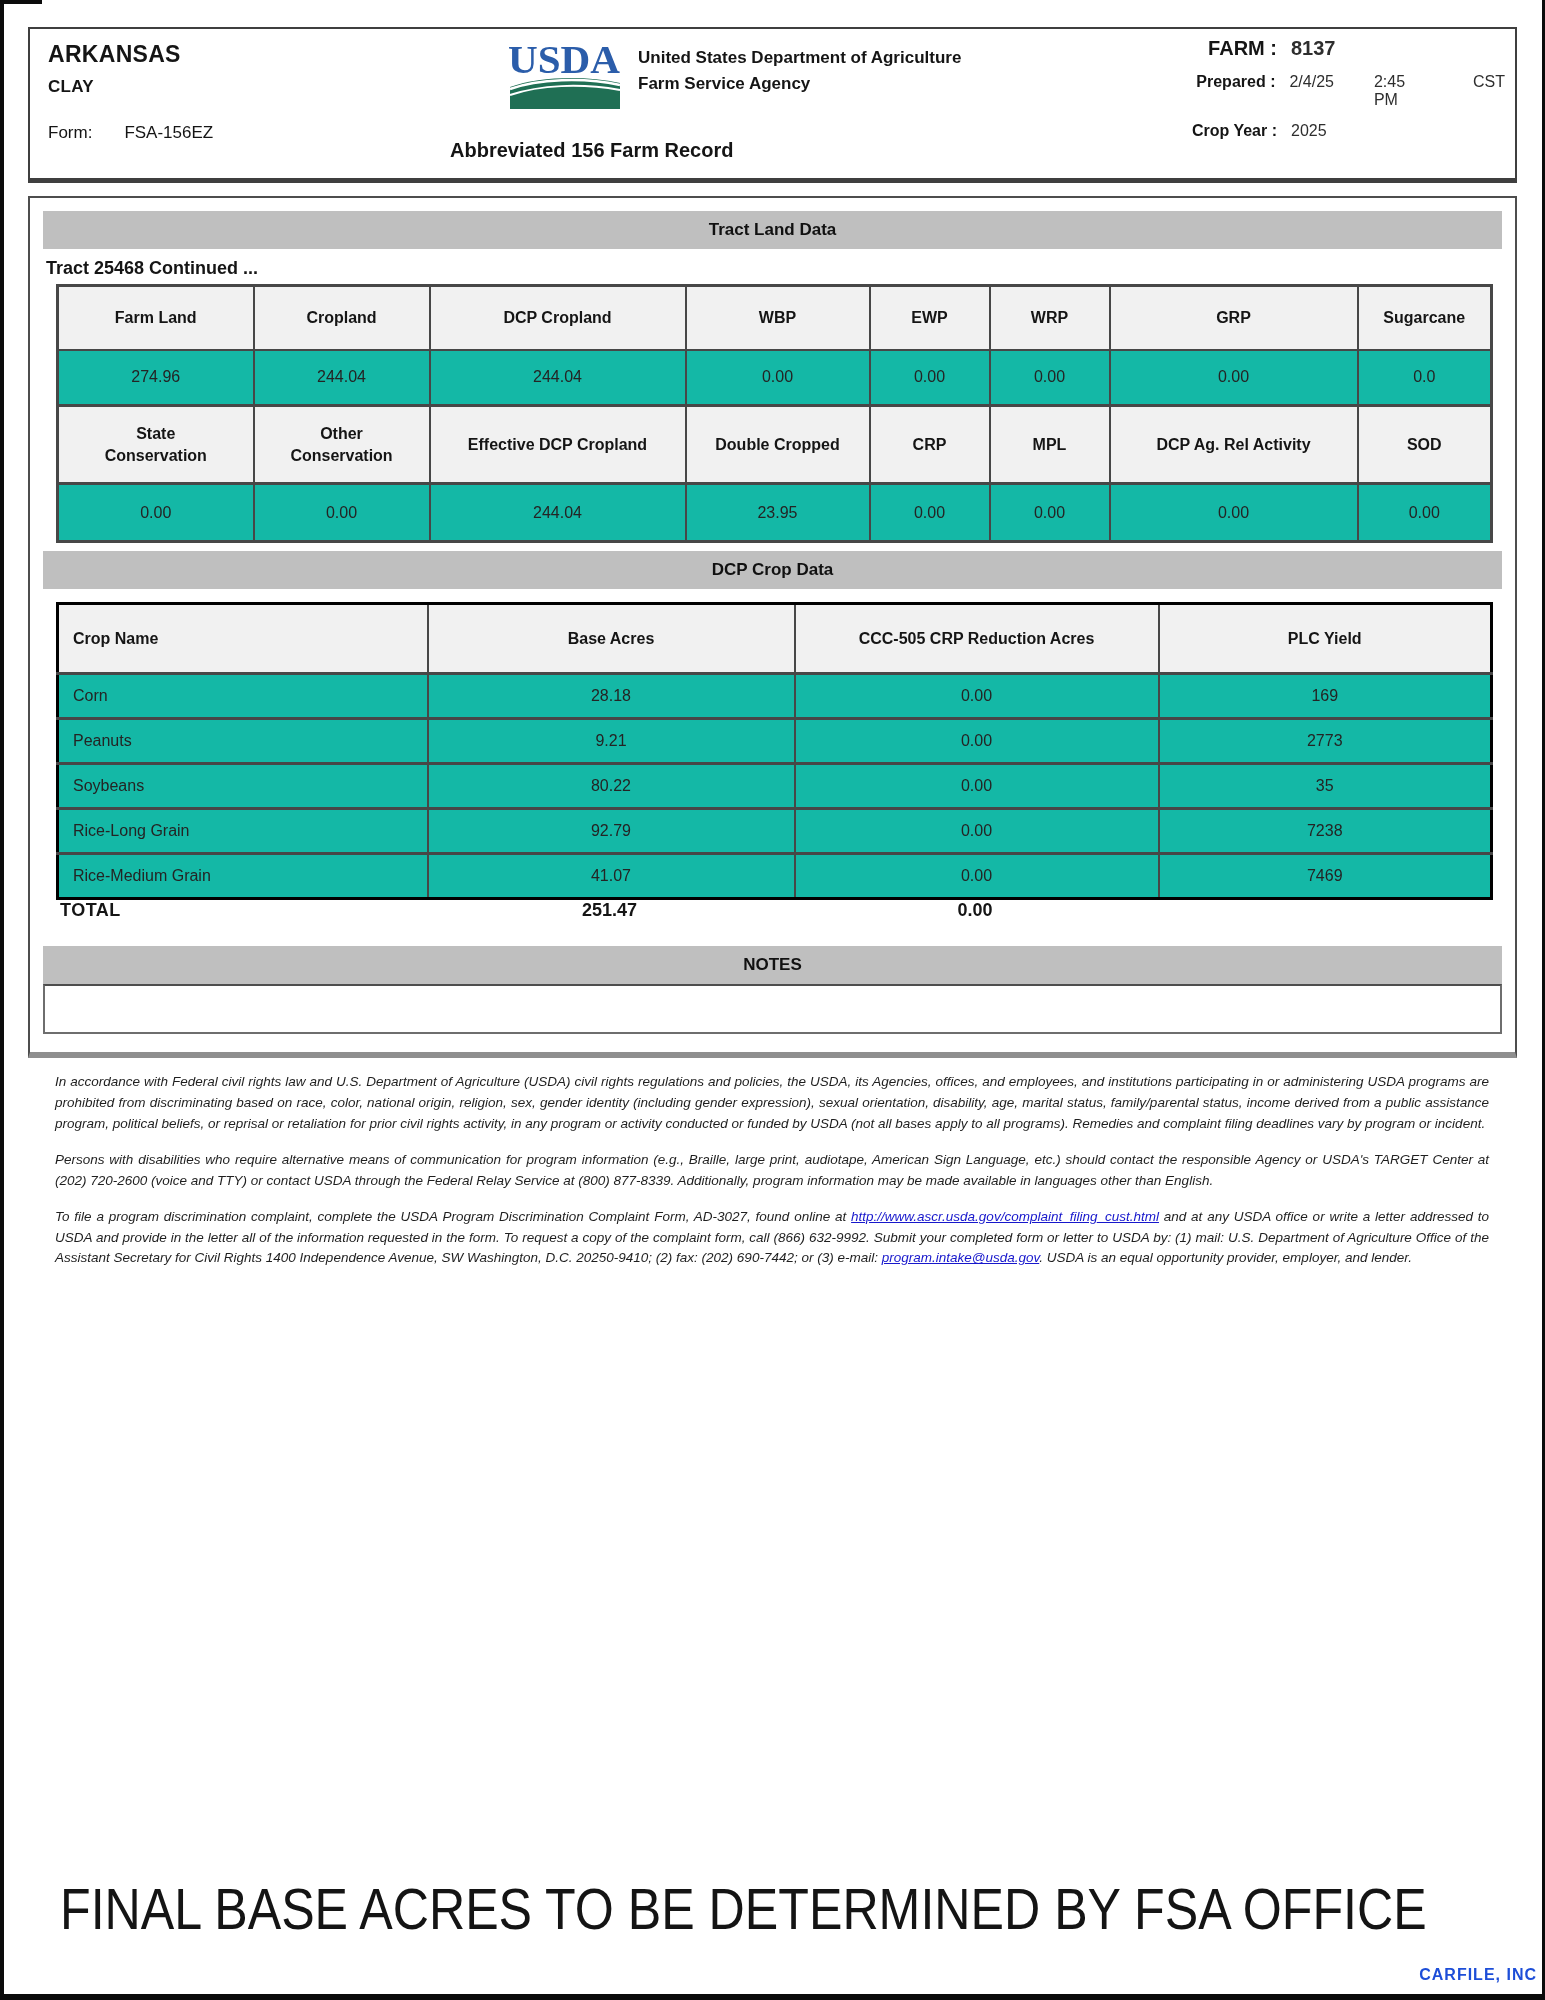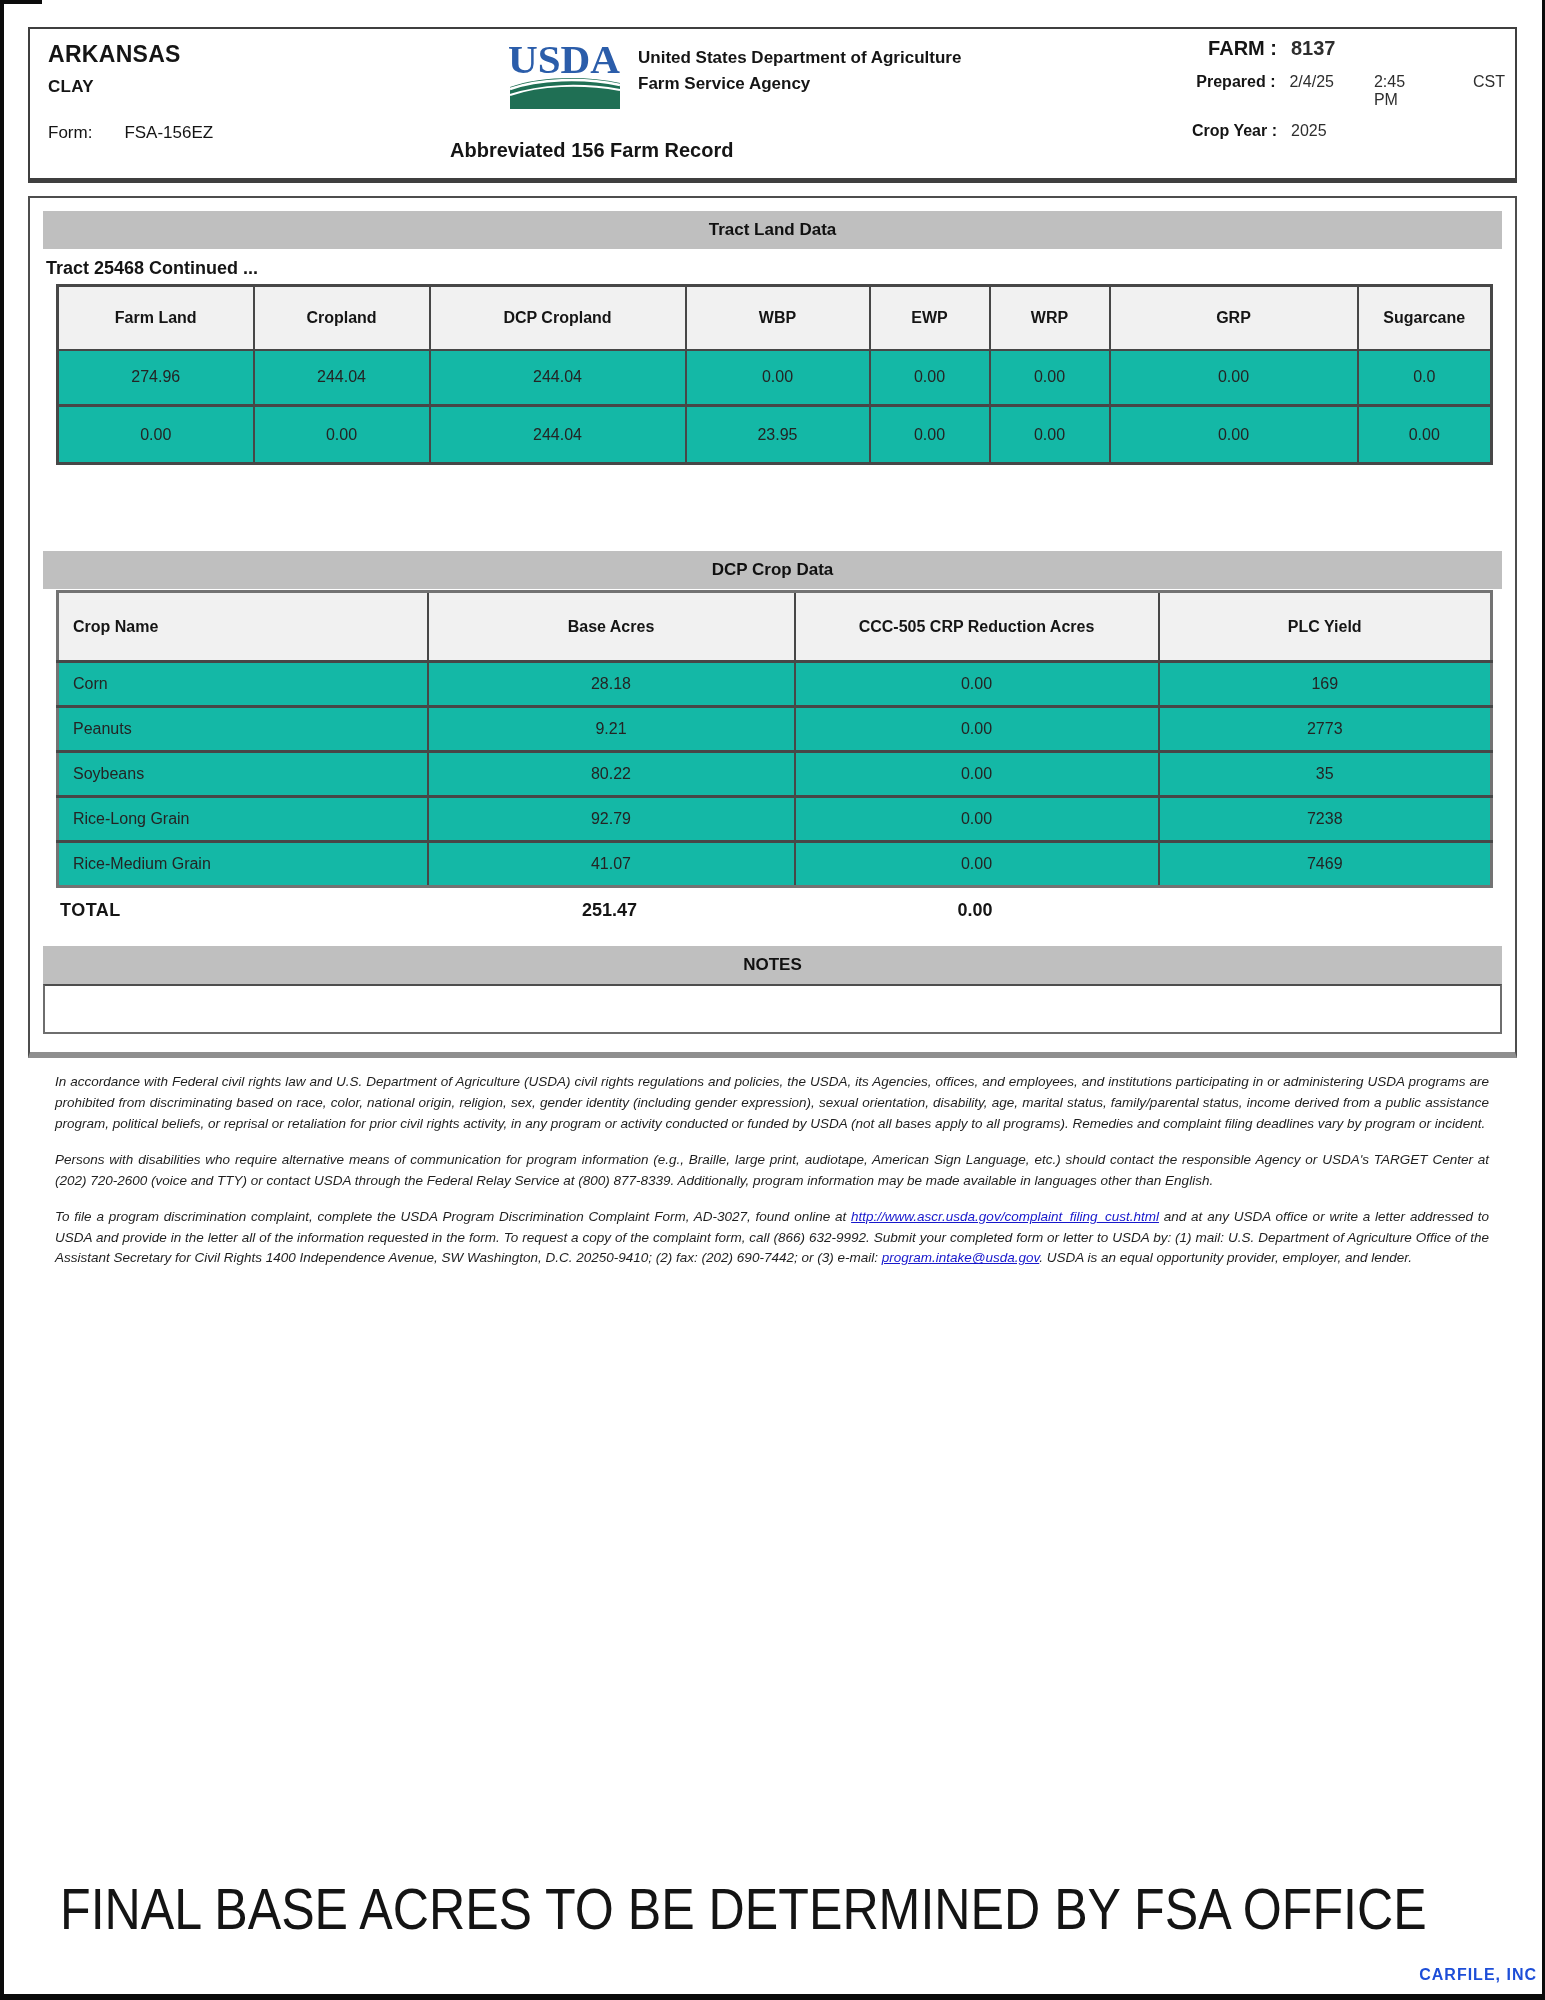--- a/index.html
+++ b/index.html
@@ -56,21 +56,21 @@
   }
   table.grid th { background:#f1f1f1; font-weight:bold; white-space:pre-line; line-height:1.35; }
   table.grid td { background:#14b8a6; font-weight:normal; color:#242424; }
   .tbl-tract { top:86px; border:3px solid #474747; }
   .tbl-tract tr.hr1 th { height:64px; }
   .tbl-tract tr.dr1 td { height:56px; }
   .tbl-tract tr.hr2 th { height:78px; border-top-width:3px; }
   .tbl-tract tr.dr2 td { height:58px; border-top-width:3px; }
 
   .bar-crop { top:353px; }
-  .tbl-crop { top:392px; border:3px solid #737373; }
+  .tbl-crop { top:404px; border:3px solid #000000; }
   .tbl-crop tr.chr th { height:70px; }
   .tbl-crop tr.cdr td { height:45px; border-top-width:3px; }
   .tbl-crop .cell-left { text-align:left; padding-left:14px; }
 
   table.total-row { position:absolute; left:26px; top:694px; width:1434px;
                     border-collapse:collapse; table-layout:fixed; }
   table.total-row td { height:36px; text-align:center; vertical-align:middle;
                        font-weight:bold; font-size:18px; border:none; }
   table.total-row .cell-left { text-align:left; padding-left:4px; letter-spacing:.5px; }
 
@@ -177,20 +177,32 @@
       <tr class="dr1">
         <td>274.96</td>
         <td>244.04</td>
         <td>244.04</td>
         <td>0.00</td>
         <td>0.00</td>
         <td>0.00</td>
         <td>0.00</td>
         <td>0.0</td>
       </tr>
+      <tr class="hr2">
+        <th>State
+Conservation</th>
+        <th>Other
+Conservation</th>
+        <th>Effective DCP Cropland</th>
+        <th>Double Cropped</th>
+        <th>CRP</th>
+        <th>MPL</th>
+        <th>DCP Ag. Rel Activity</th>
+        <th>SOD</th>
+      </tr>
       <tr class="dr2">
         <td>0.00</td>
         <td>0.00</td>
         <td>244.04</td>
         <td>23.95</td>
         <td>0.00</td>
         <td>0.00</td>
         <td>0.00</td>
         <td>0.00</td>
       </tr>

